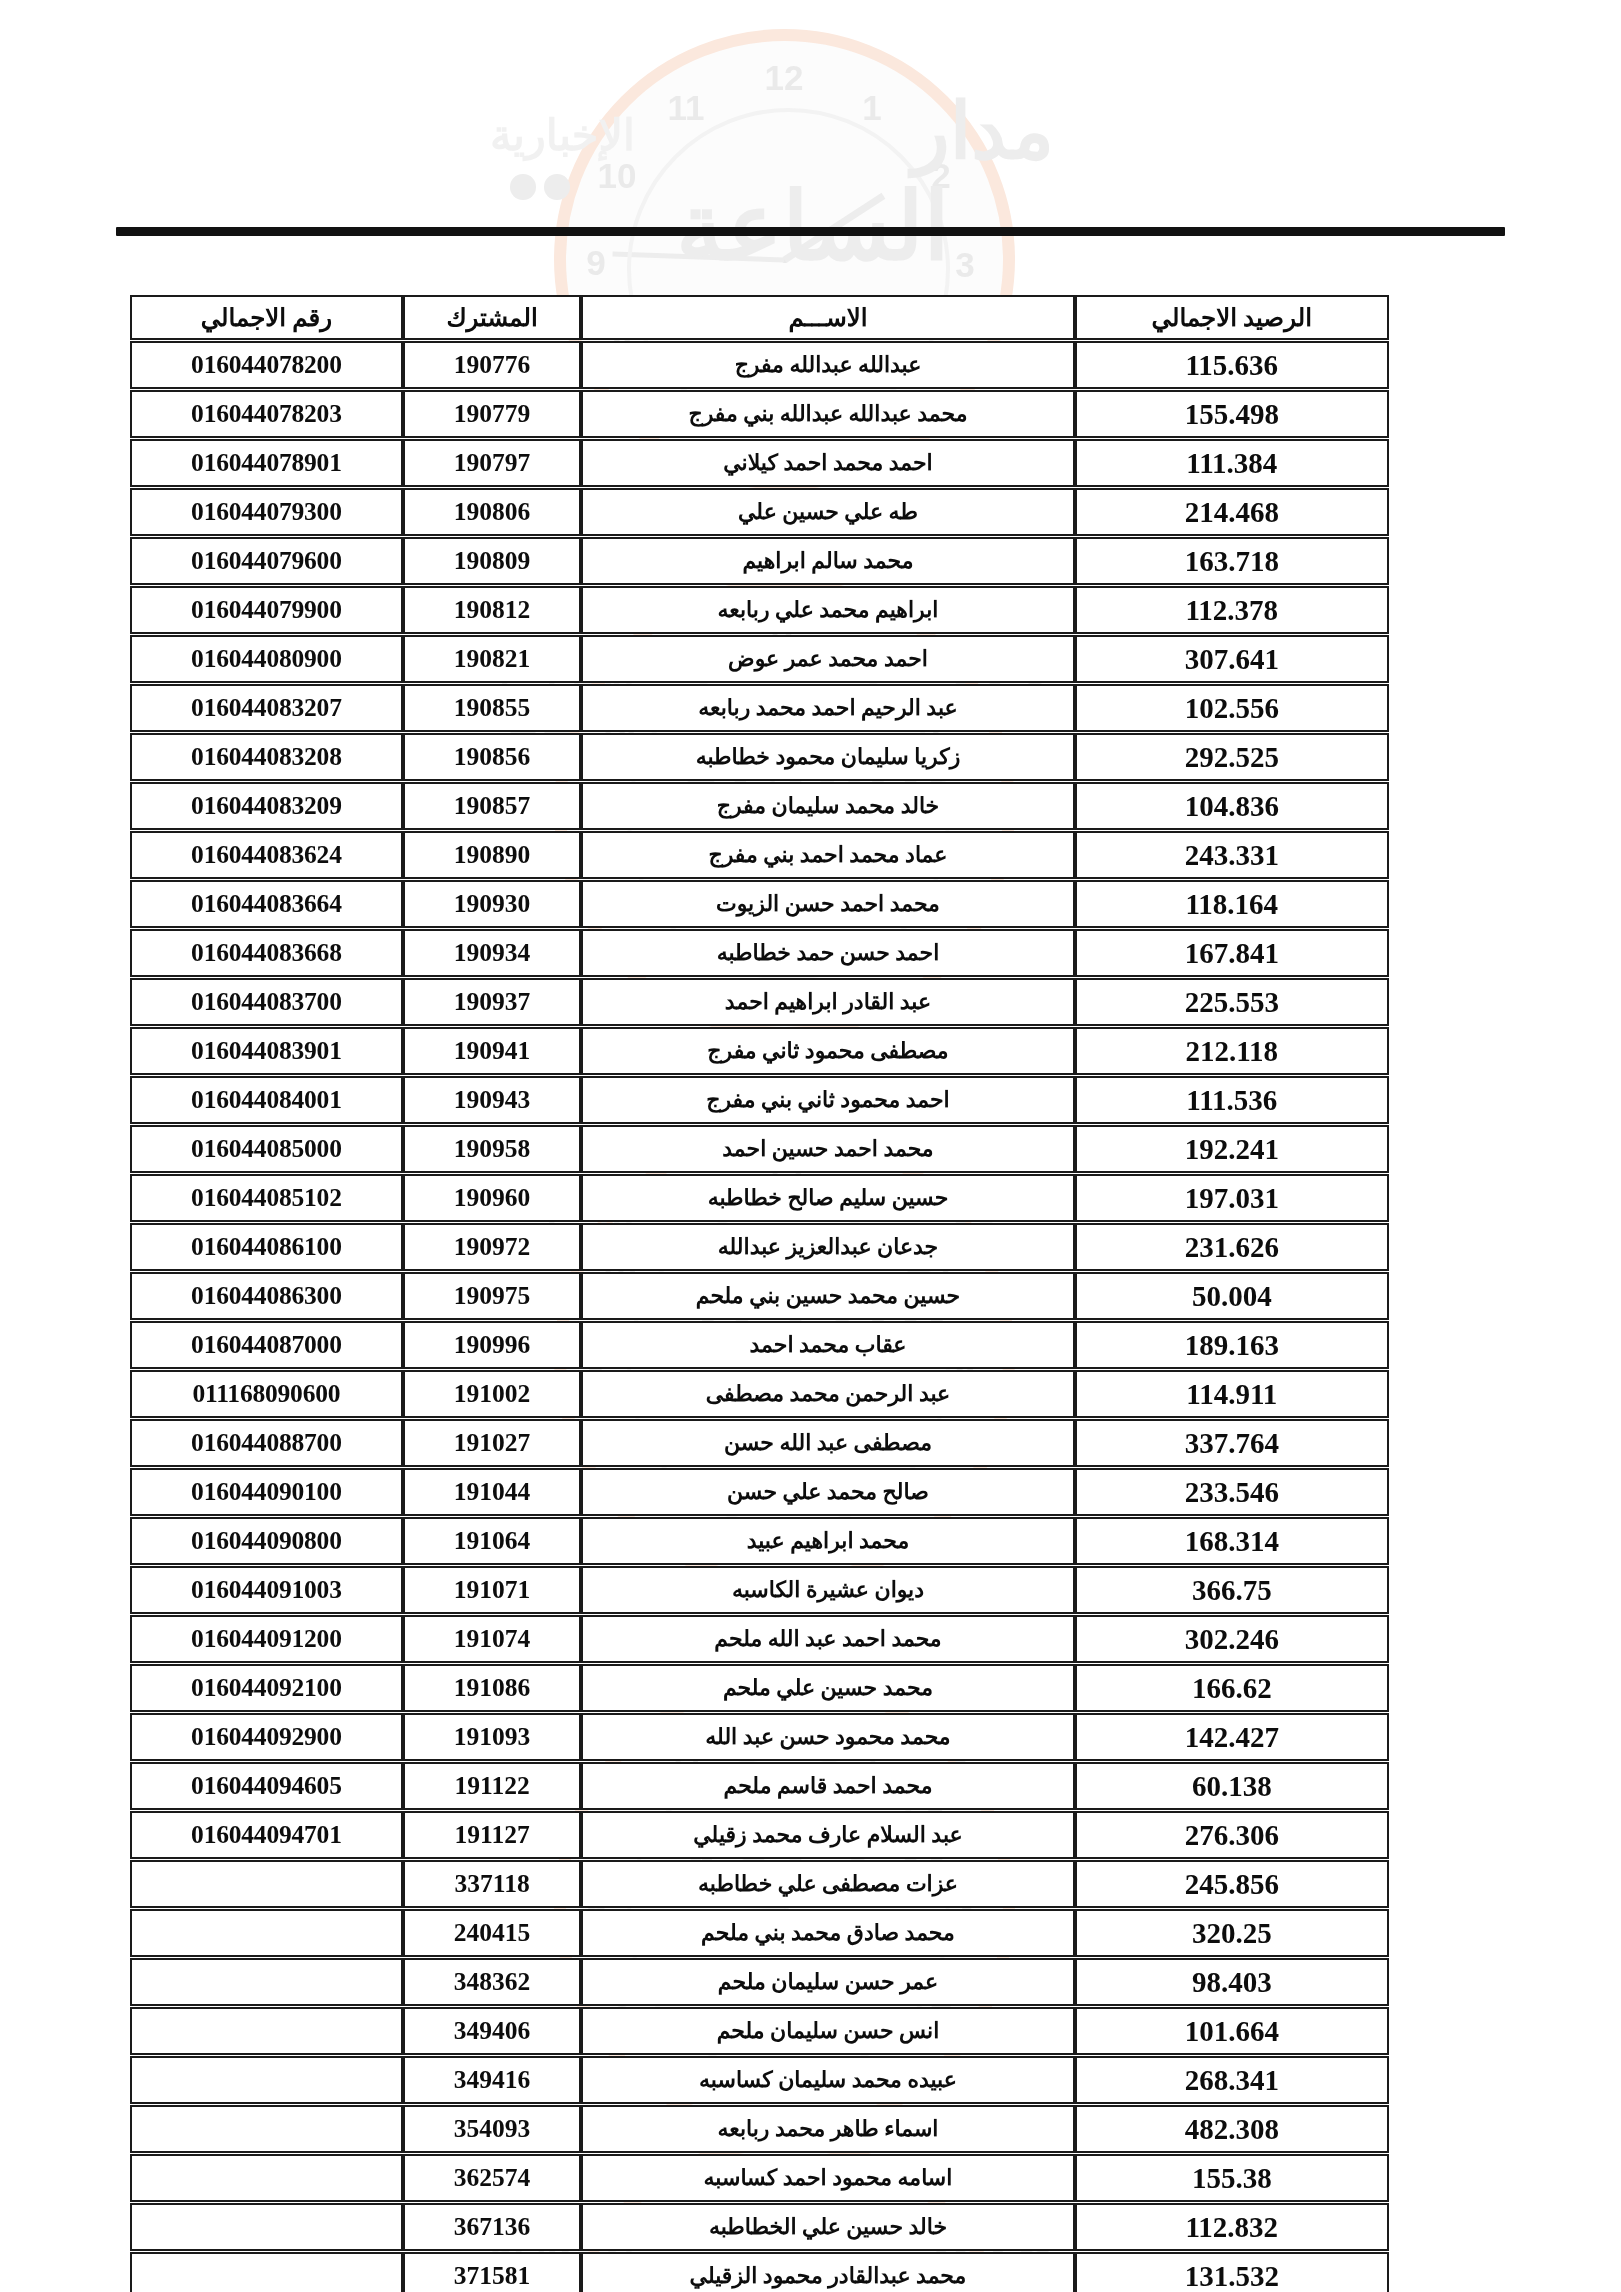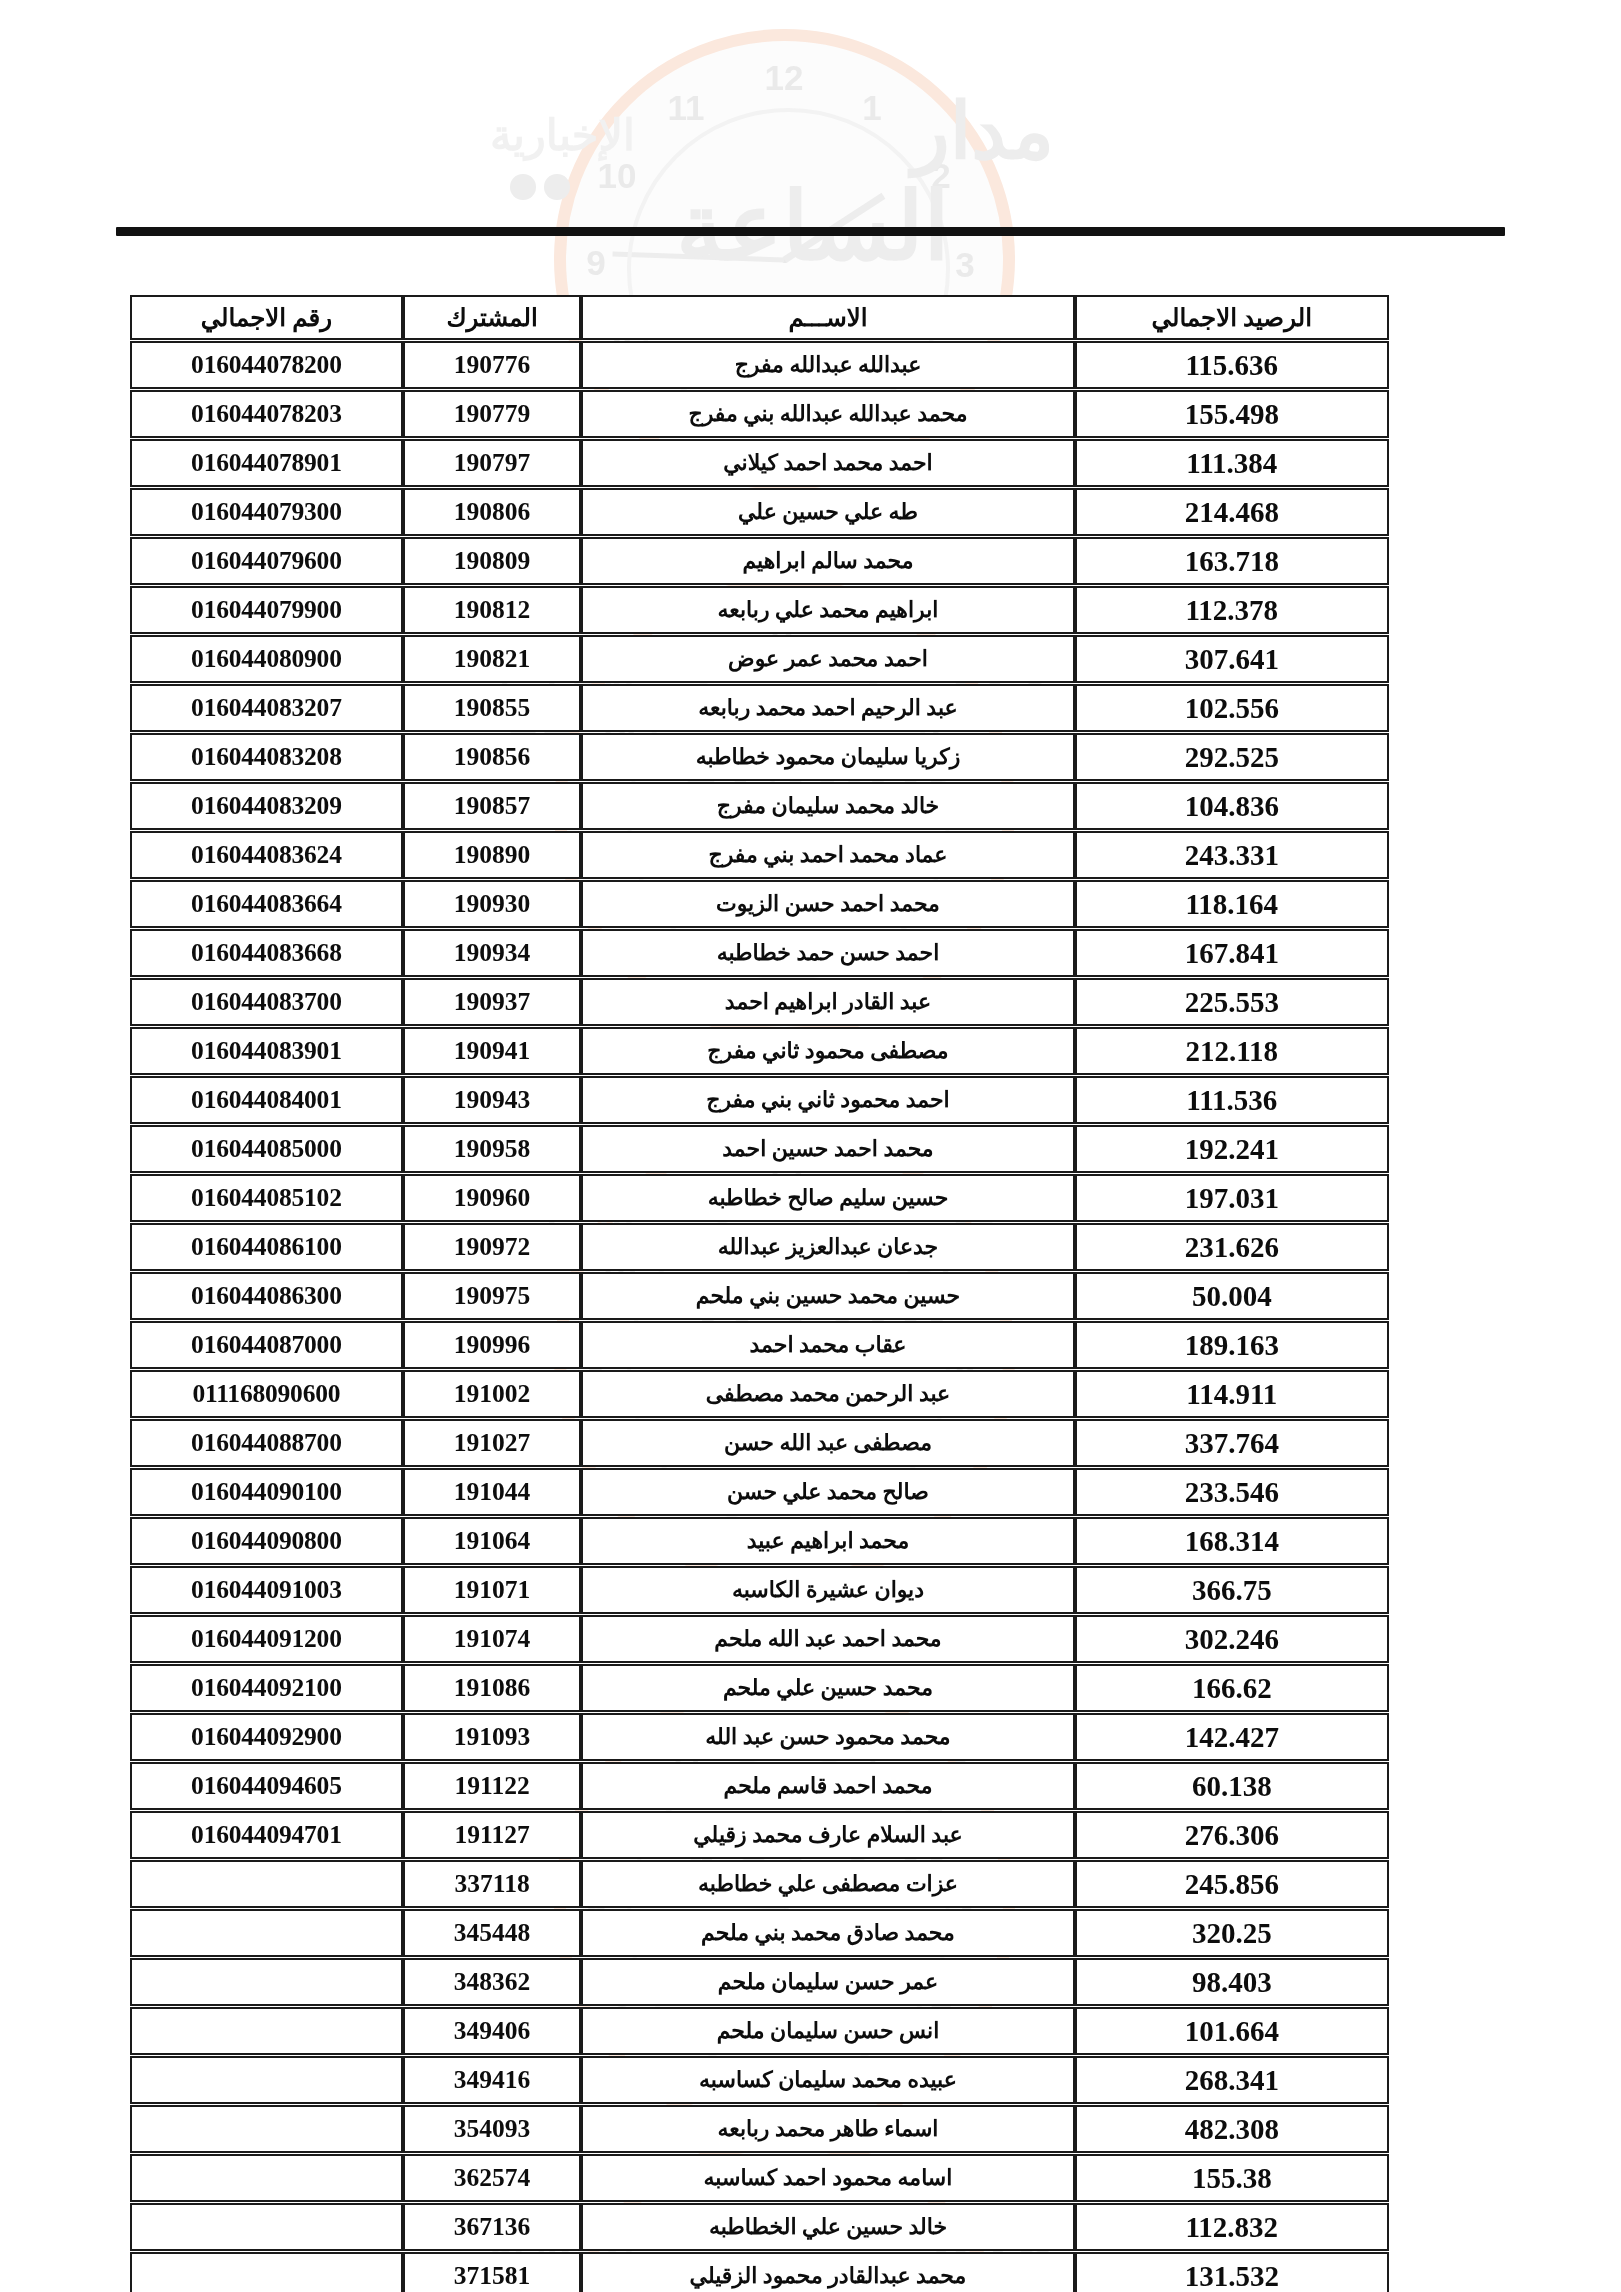--- a/index.html
+++ b/index.html
@@ -514,21 +514,21 @@
         </tr>
         <tr>
           <td class="c-balance">245.856</td>
           <td class="c-name">عزات مصطفى علي خطاطبه</td>
           <td class="c-sub">337118</td>
           <td class="c-subno"></td>
         </tr>
         <tr>
           <td class="c-balance">320.25</td>
           <td class="c-name">محمد صادق محمد بني ملحم</td>
-          <td class="c-sub">345448</td>
+          <td class="c-sub">240415</td>
           <td class="c-subno"></td>
         </tr>
         <tr>
           <td class="c-balance">98.403</td>
           <td class="c-name">عمر حسن سليمان ملحم</td>
           <td class="c-sub">348362</td>
           <td class="c-subno"></td>
         </tr>
         <tr>
           <td class="c-balance">101.664</td>

